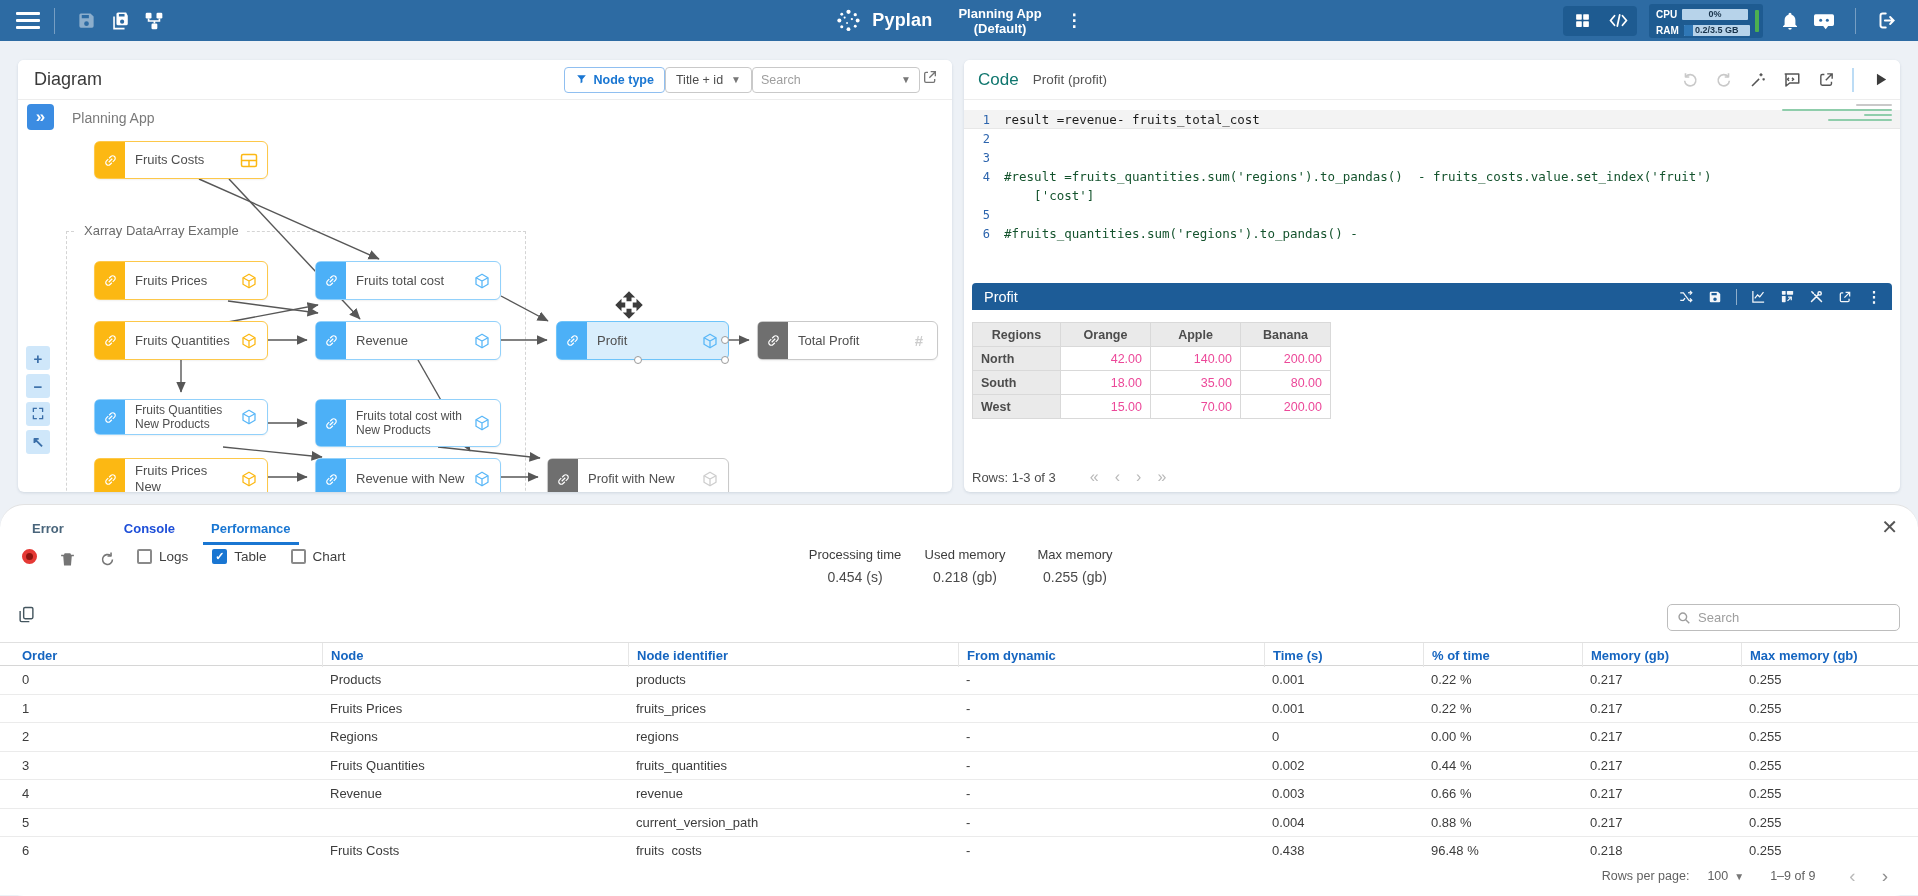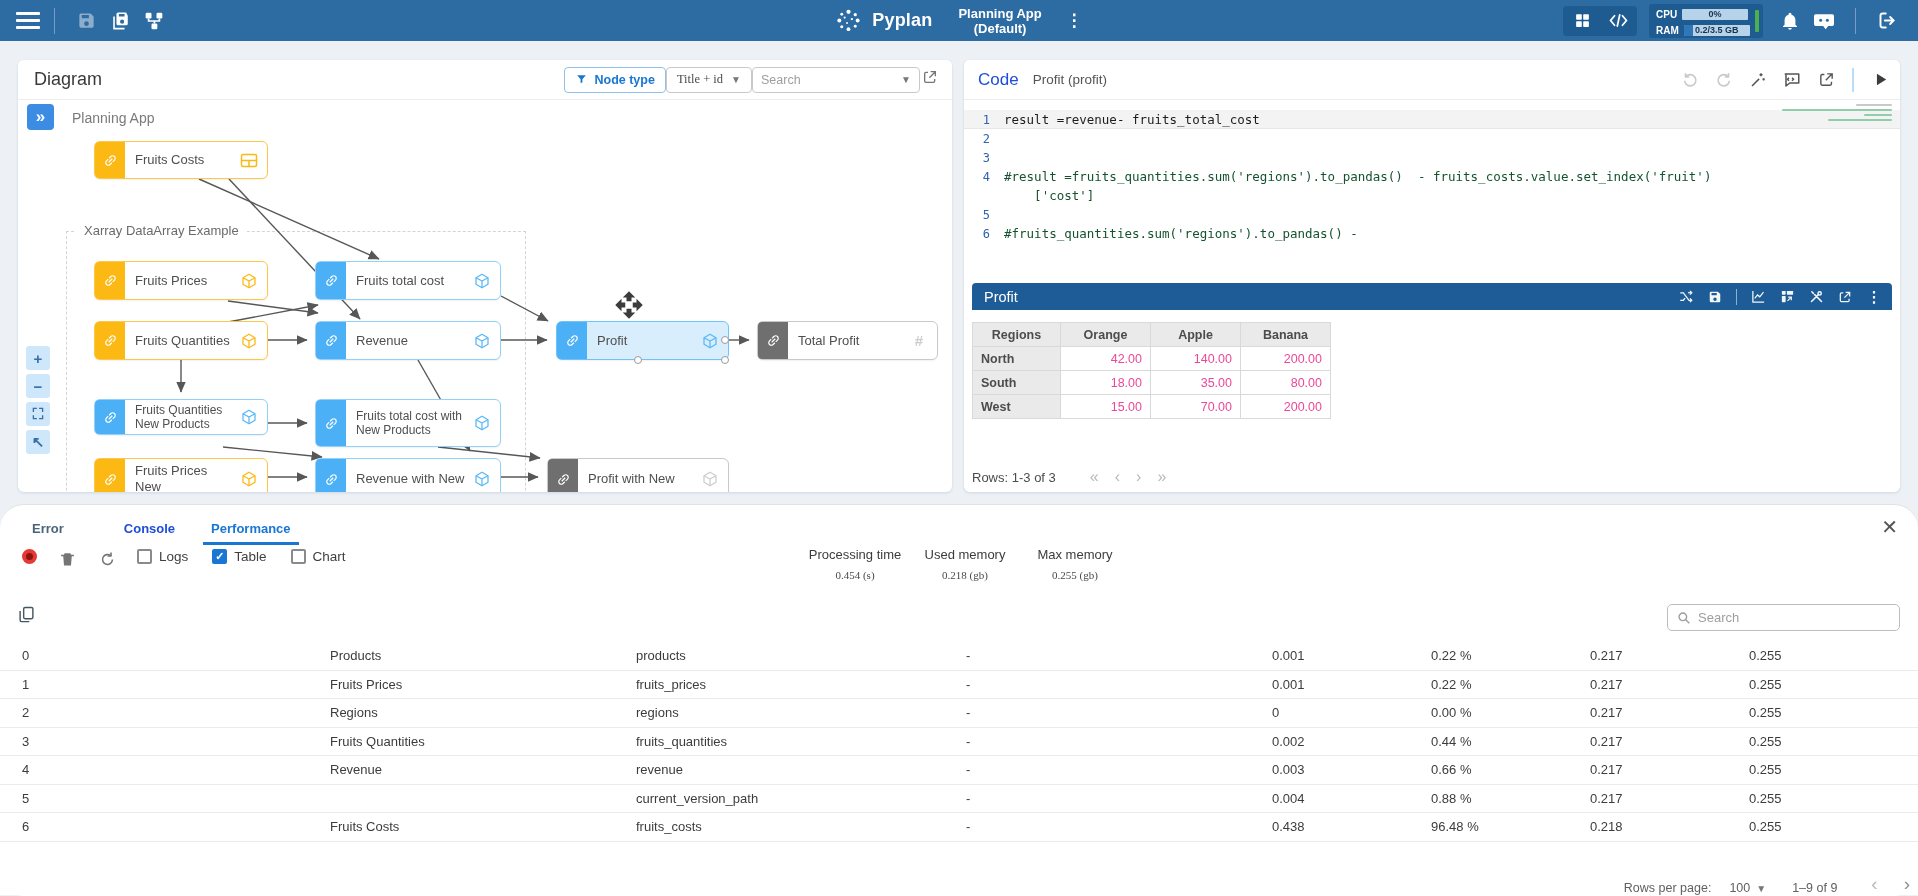--- a/index.html
+++ b/index.html
@@ -31,21 +31,21 @@
   
   .card { position:absolute; background:#fff; border-radius:6px; box-shadow:0 1px 3px rgba(30,60,90,.14); overflow:hidden; }
   #diagram-card { left:18px; top:60px; width:934px; height:432px; }
   #right-card { left:964px; top:60px; width:936px; height:432px; }
 
   .card-head { position:absolute; left:0; top:0; right:0; height:40px; background:#fff; border-bottom:1px solid #ededed; display:flex; align-items:center; z-index:10; padding:0 12px 0 16px; }
   .card-title { font-size:18px; color:#3a3a3a; }
 
   .dg-toolbar { margin-left:auto; display:flex; align-items:flex-start; }
   .btn-nodetype { display:flex; align-items:center; gap:6px; border:1px solid #90bff0; color:#1976d2; background:#fff; border-radius:4px; height:26px; padding:0 10px; font-size:12.5px; font-weight:700; cursor:pointer; }
-  .btn-titleid { display:flex; align-items:center; gap:8px; border:1px solid #c9c9c9; color:#4c4c4c; background:#fff; border-radius:4px; height:26px; padding:0 10px; font-size:12.5px; cursor:pointer;font-family:Liberation Serif, serif; }
+  .btn-titleid { display:flex; align-items:center; gap:8px; border:1px solid #c9c9c9; color:#4c4c4c; background:#fff; border-radius:4px; height:26px; padding:0 10px; font-size:12.5px; cursor:pointer; }
   .caret { font-size:10px; color:#777; }
   .dg-search { display:flex; align-items:center; border:1px solid #c9c9c9; border-radius:4px; height:26px; width:168px; padding:0 8px; color:#9e9e9e; font-size:12.5px; }
   .dg-search .caret { margin-left:auto; }
 
   
   .canvas { position:absolute; inset:0; z-index:1; overflow:hidden; }
   #edges { position:absolute; left:0; top:0; z-index:1; }
   .groupbox { position:absolute; left:48px; top:171px; width:460px; height:300px; border:1px dashed #d4d4d4; z-index:0; }
   .grouplabel { position:absolute; left:58px; top:163px; background:#fff; padding:0 8px; font-size:13px; color:#6b6b6b; z-index:2; }
   .crumbbtn { position:absolute; left:9px; top:44px; width:27px; height:26px; background:#3b8ce2; border-radius:4px; color:#fff; font-size:17px; font-weight:700; display:flex; align-items:center; justify-content:center; cursor:pointer; z-index:3; }
@@ -62,21 +62,21 @@
   .dnode.gray { border:1.5px solid #c9c9c9; } .dnode.gray .bar { background:#6f6f6f; }
 
   .handle { position:absolute; width:8px; height:8px; border-radius:50%; background:#fff; border:1.5px solid #9b9b9b; z-index:6; }
   .movecur { position:absolute; z-index:7; }
 
   .zoomctl { position:absolute; left:8px; top:286px; display:flex; flex-direction:column; gap:4px; z-index:8; }
   .zbtn { width:24px; height:24px; background:#cfe7fa; border-radius:3px; color:#3a6ea8; font-size:15px; display:flex; align-items:center; justify-content:center; cursor:pointer; font-weight:700; }
 
   
   .code-head { position:absolute; left:0; top:0; right:0; height:40px; border-bottom:1px solid #ededed; display:flex; align-items:center; padding:0 10px 0 14px; background:#fff; z-index:5; }
-  .code-title { font-size:17px; color:#1d4ed8; }
+  .code-title { font-size:17px; color:#0f766e; }
   .code-sub { font-size:13.5px; color:#555; margin-left:14px; }
   .code-icons { margin-left:auto; display:flex; align-items:center; gap:14px; }
   .cicon { width:20px; height:20px; display:flex; align-items:center; justify-content:center; cursor:pointer; }
   .code-vdiv { width:2px; height:24px; background:#bcdcf5; margin:0 2px; }
 
   .code-area { position:absolute; left:0; top:41px; right:0; height:182px; background:#fff; overflow:hidden; }
   .cl { display:flex; height:19px; align-items:center; position:relative; }
   .cl.current { background:#f3f3f3; box-shadow:inset 0 -1px 0 #e7e7e7; }
   .ln { width:40px; flex:none; text-align:right; padding-right:14px; font:12px "DejaVu Sans Mono", monospace; color:#2c64ad; }
   .ct { font:12.5px "DejaVu Sans Mono", monospace; color:#1d1d1d; white-space:pre; }
@@ -114,34 +114,34 @@
   .ctrlrow { position:absolute; left:22px; top:44px; height:24px; display:flex; align-items:flex-start; gap:20px; }
   .recdot { width:15px; height:15px; border-radius:50%; border:4px solid #e53935; background:#8e1410; cursor:pointer; }
   .cbgroup { display:flex; align-items:center; gap:7px; cursor:pointer; }
   .cb { width:15px; height:15px; border-radius:2px; border:2px solid #8a8a8a; }
   .cb.checked { border:none; background:#1976d2; color:#fff; font-size:11px; font-weight:700; display:flex; align-items:center; justify-content:center; }
   .cblabel { font-size:13.5px; color:#3f3f3f; }
 
   .stats { position:absolute; left:805px; top:42px; display:flex; gap:10px; }
   .stat { text-align:center; min-width:100px; }
   .stat .sl { font-size:13px; color:#3c3c3c; }
-  .stat .sv { font-size:11px; color:#4a4a4a; margin-top:7px;font-family:Liberation Serif, serif; }
+  .stat .sv { font-size:14px; color:#4a4a4a; margin-top:7px; }
 
   .copyic { position:absolute; left:18px; top:100px; cursor:pointer; }
   .bsearch { position:absolute; right:18px; top:99px; width:233px; height:27px; border:1px solid #bdbdbd; border-radius:5px; display:flex; align-items:center; gap:7px; padding:0 9px; color:#9e9e9e; font-size:13px; }
 
   .perftable { position:absolute; left:0; top:137px; width:1918px; height:213px; overflow:hidden; }
   .pt-head { display:grid; grid-template-columns:322px 306px 330px 306px 159px 159px 159px 1fr; border-top:1px solid #e0e0e0; border-bottom:1px solid #d6d6d6; height:24px; align-items:center; }
   .pt-head .hc { font-size:13px; font-weight:700; color:#1565c0; padding-left:8px; border-left:1px solid #e6e6e6; height:24px; display:flex; align-items:center; }
   .pt-head .hc:first-child { border-left:none; padding-left:22px; }
   .prow { display:grid; grid-template-columns:322px 306px 330px 306px 159px 159px 159px 1fr; height:28.5px; align-items:center; border-bottom:1px solid #ebebeb; cursor:pointer; }
   .prow .c { font-size:13px; color:#3c3c3c; padding-left:8px; overflow:hidden; white-space:nowrap; }
   .prow .c:first-child { padding-left:22px; }
 
-  .bfoot { position:absolute; left:0; right:0; top:352px; height:38px; background:#fff; display:flex; align-items:flex-end; justify-content:flex-end; gap:26px; font-size:12.5px; color:#616161; }
+  .bfoot { position:absolute; left:0; right:0; top:352px; height:38px; background:#fff; display:flex; align-items:center; justify-content:flex-end; padding-right:22px; gap:26px; font-size:12.5px; color:#616161; }
   .rpp { display:flex; align-items:center; gap:6px; cursor:pointer; }
   .bchev { font-size:19px; color:#b9b9b9; cursor:pointer; padding:0 8px; }
 
   svg { display:block; }
 </style>
 </head>
 <body>
 
 <div id="app">
 
@@ -731,20 +731,30 @@
 
     <div class="bsearch">
       <svg width="14" height="14" viewBox="0 0 24 24" fill="none" stroke="#9e9e9e" stroke-width="2.4">
           <circle cx="10" cy="10" r="6.5"></circle>
           <path d="M15 15l6 6"></path>
         </svg>
       <span>Search</span>
     </div>
 
     <div class="perftable">
+      <div class="pt-head" id="pthead2">
+          <div class="hc">Order</div>
+          <div class="hc">Node</div>
+          <div class="hc">Node identifier</div>
+          <div class="hc">From dynamic</div>
+          <div class="hc">Time (s)</div>
+          <div class="hc">% of time</div>
+          <div class="hc">Memory (gb)</div>
+          <div class="hc">Max memory (gb)</div>
+        </div>
       <div id="ptrows">
           <div class="prow">
             <div class="c">0</div>
             <div class="c">Products</div>
             <div class="c">products</div>
             <div class="c">-</div>
             <div class="c">0.001</div>
             <div class="c">0.22 %</div>
             <div class="c">0.217</div>
             <div class="c">0.255</div>

